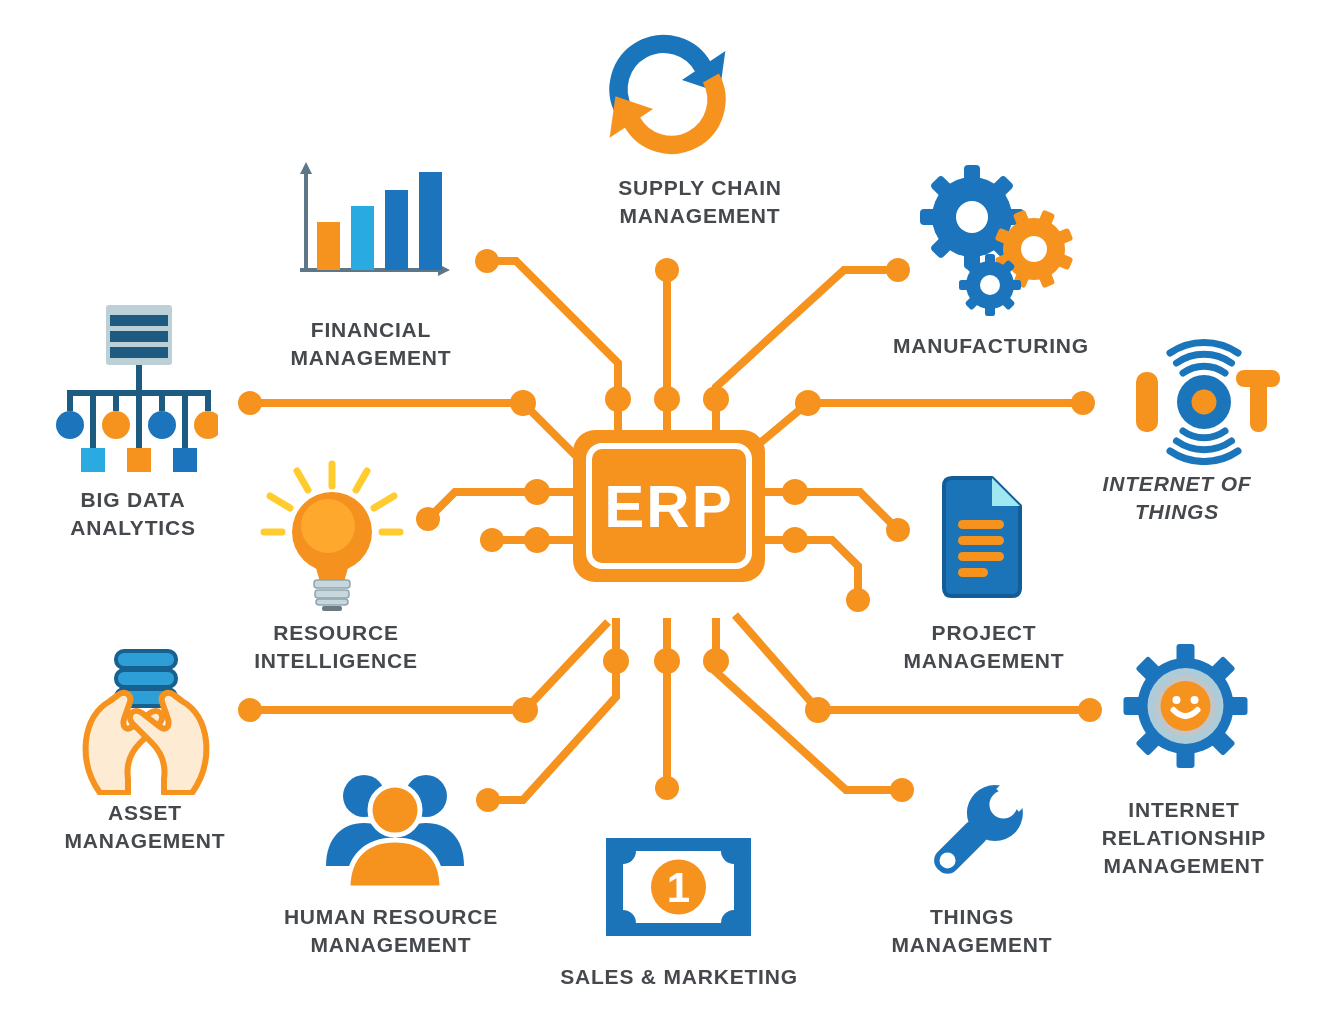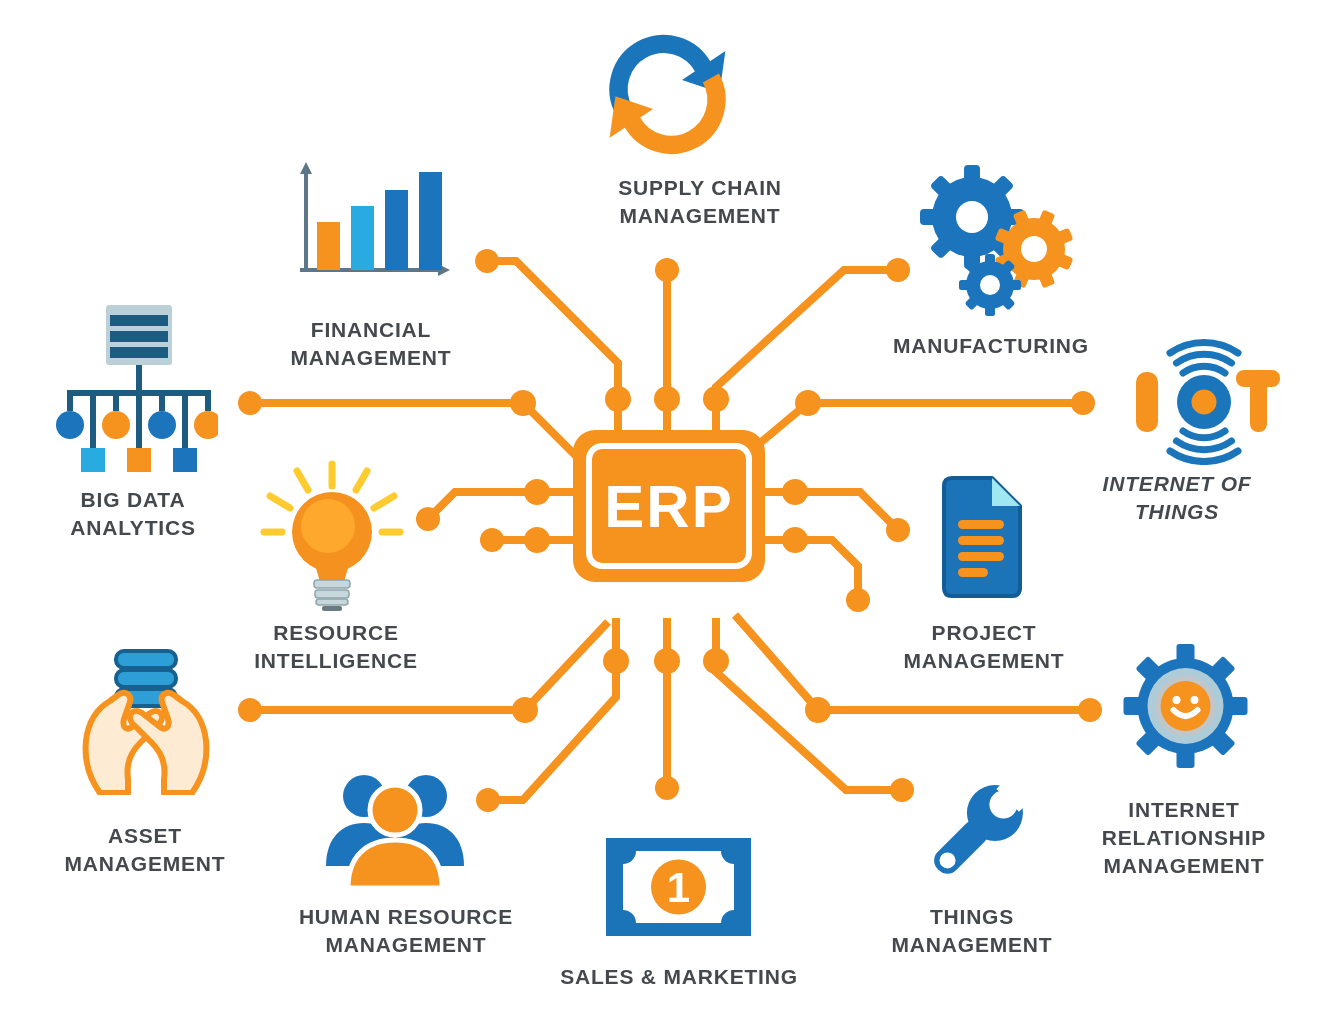--- a/index.html
+++ b/index.html
@@ -295,23 +295,23 @@
 MANAGEMENT</div>
   <div class="label" style="left:991px;top:323px;margin-top:9px;">MANUFACTURING</div>
   <div class="label" style="left:133px;top:486px;">BIG DATA
 ANALYTICS</div>
   <div class="label" style="left:1177px;top:470px;font-style:italic;">INTERNET OF
 THINGS</div>
   <div class="label" style="left:336px;top:619px;">RESOURCE
 INTELLIGENCE</div>
   <div class="label" style="left:984px;top:619px;">PROJECT
 MANAGEMENT</div>
-  <div class="label" style="left:145px;top:822px;">ASSET
-MANAGEMENT</div>
-  <div class="label" style="left:406px;top:903px;">HUMAN RESOURCE
+  <div class="label" style="left:145px;top:799px;">ASSET
+MANAGEMENT</div>
+  <div class="label" style="left:391px;top:903px;">HUMAN RESOURCE
 MANAGEMENT</div>
   <div class="label" style="left:679px;top:963px;">SALES &amp; MARKETING</div>
   <div class="label" style="left:972px;top:903px;">THINGS
 MANAGEMENT</div>
   <div class="label" style="left:1184px;top:796px;">INTERNET
 RELATIONSHIP
 MANAGEMENT</div>
 
 </div>
 

